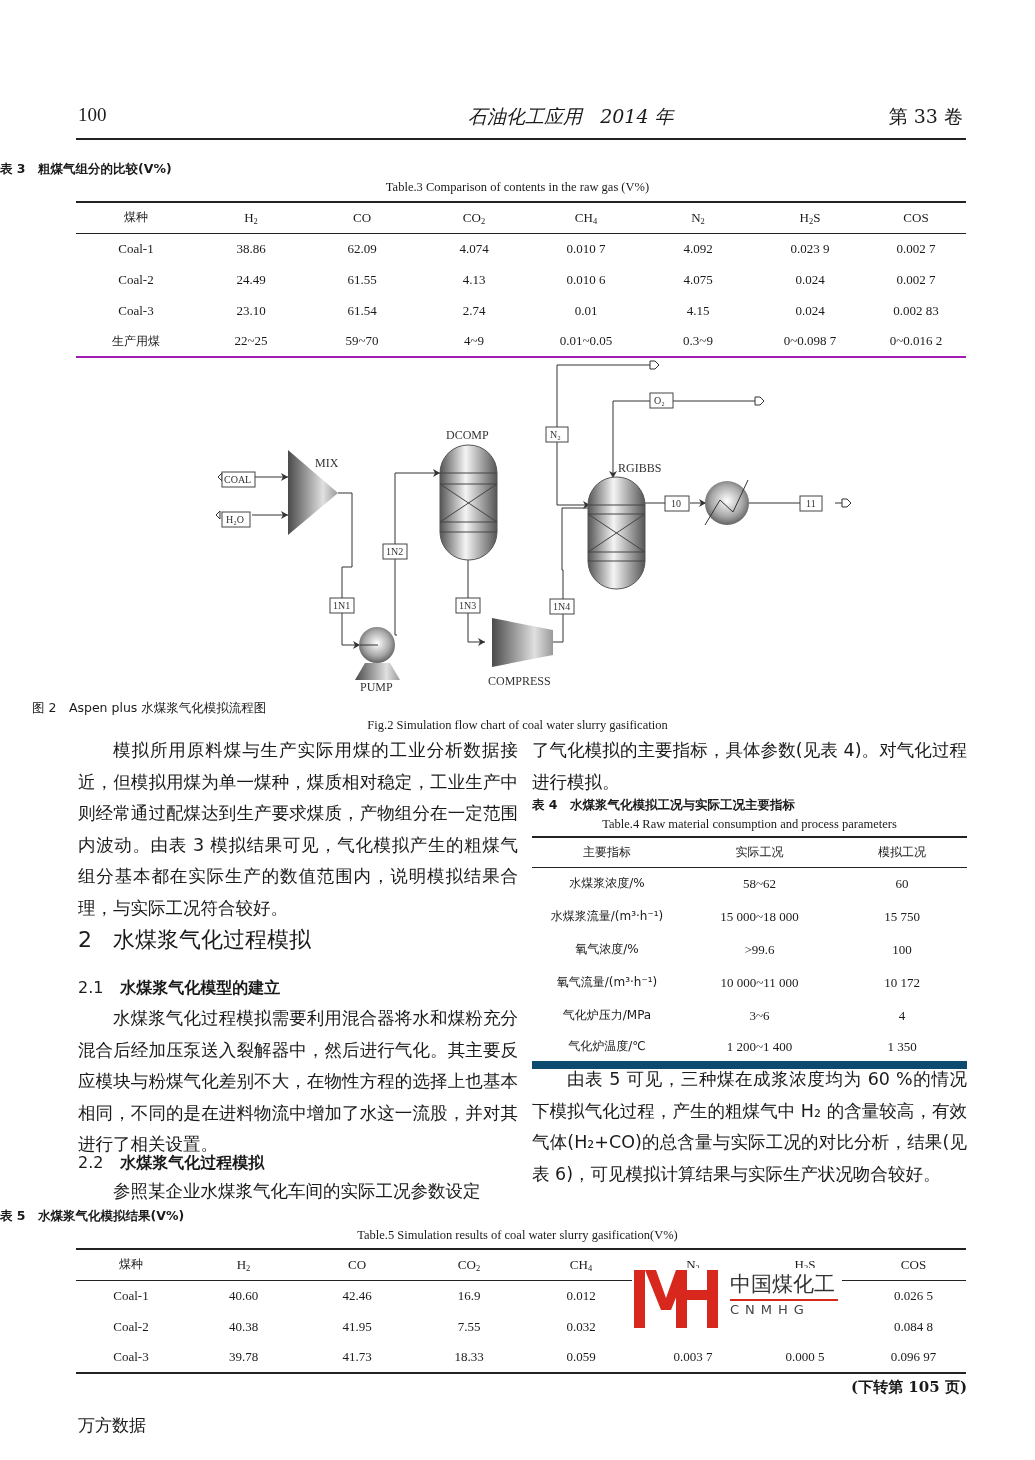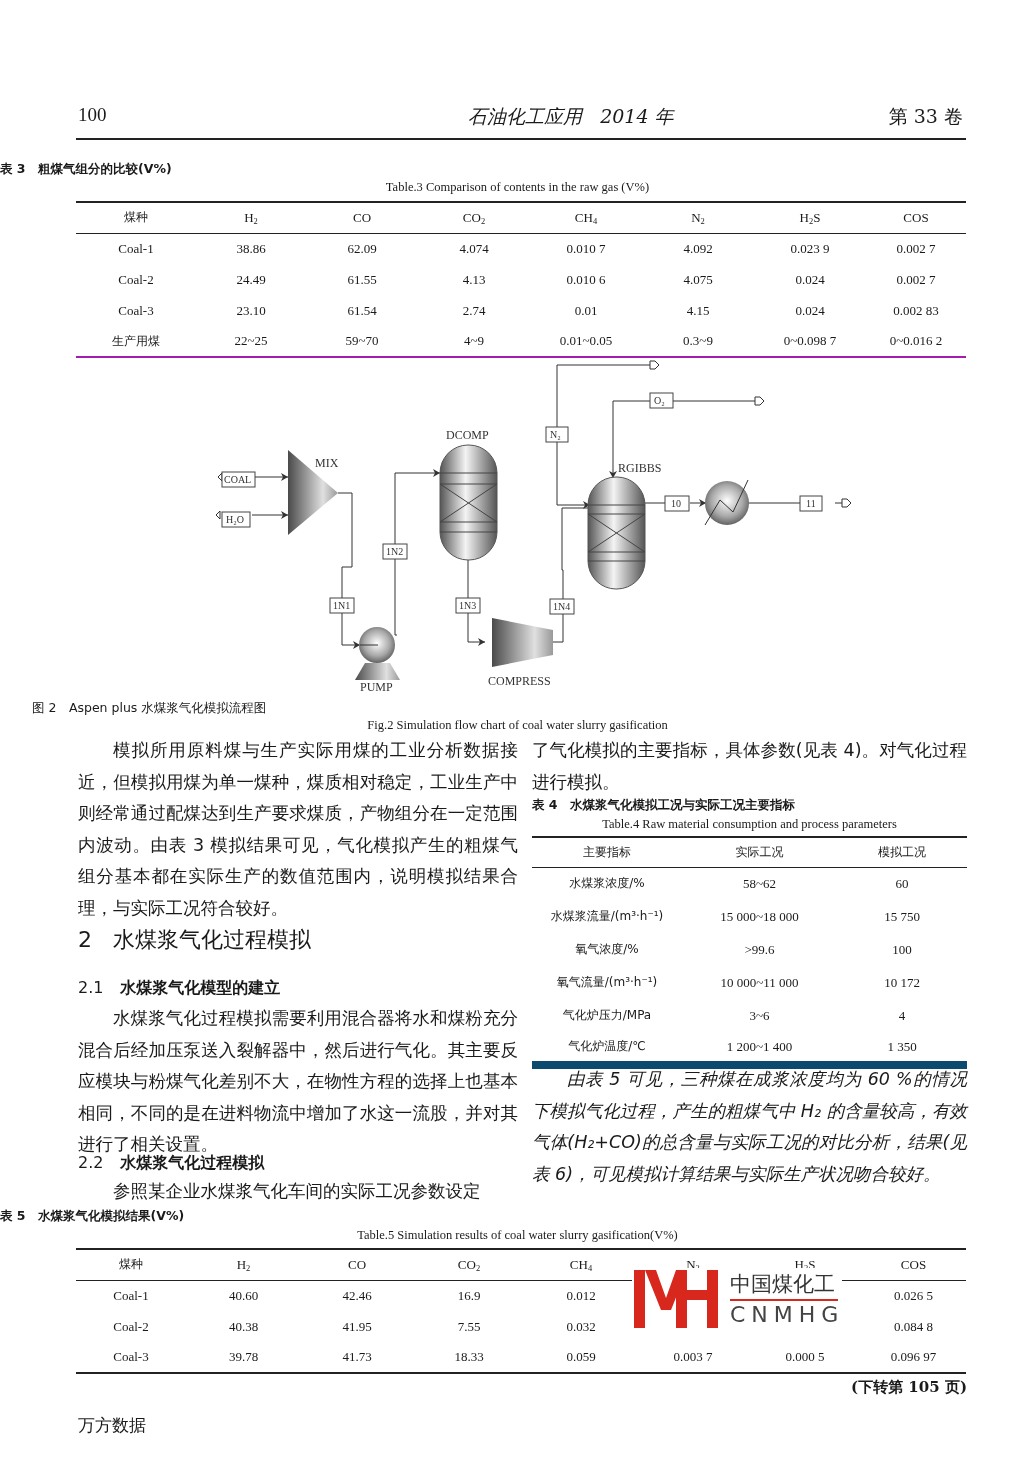--- a/index.html
+++ b/index.html
@@ -281,21 +281,21 @@
         <td>4</td>
       </tr>
     <tr style="height:33px;border-bottom:8px solid #0c4a6e;">
         <td class="cn">气化炉温度/℃</td>
         <td>1 200~1 400</td>
         <td>1 350</td>
       </tr>
   </tbody>
 </table>
 
-<div class="para indent" style="left:532px;top:1064px;width:435px;font-style:italic;">由表 5 可见，三种煤在成浆浓度均为 60 %的情况下模拟气化过程，产生的粗煤气中 H₂ 的含量较高，有效气体(H₂+CO)的总含量与实际工况的对比分析，结果(见表 6)，可见模拟计算结果与实际生产状况吻合较好。</div>
+<div class="para indent" style="left:532px;top:1064px;width:435px;">由表 5 可见，三种煤在成浆浓度均为 60 %的情况下模拟气化过程，产生的粗煤气中 H₂ 的含量较高，有效气体(H₂+CO)的总含量与实际工况的对比分析，结果(见表 6)，可见模拟计算结果与实际生产状况吻合较好。</div>
 
 <div class="abs cap-cn" style="left:0;width:1035px;top:1208px;">表 5　水煤浆气化模拟结果(V%)</div>
 <div class="abs cap-en" style="left:0;width:1035px;top:1228px;">Table.5 Simulation results of coal water slurry gasification(V%)</div>
 <div class="rule" style="left:76px;top:1248px;width:890px;height:2px;"></div>
 <table class="t" style="left:76px;top:1250px;width:890px;">
   <thead>
     <tr style="height:30px;border-bottom:1.5px solid #222;">
       <th class="cn" style="width:110px">煤种</th>
       <th style="width:115px">H<sub>2</sub></th>
       <th style="width:112px">CO</th>
@@ -345,17 +345,17 @@
     <g fill="#d8281e">
       <rect x="2" y="2" width="11" height="58"></rect>
       <polygon points="13,2 24,2 34,30 44,2 55,2 39,42 29,42"></polygon>
       <rect x="44" y="2" width="11" height="58"></rect>
       <rect x="55" y="22" width="20" height="10"></rect>
       <rect x="75" y="2" width="11" height="58"></rect>
     </g>
   </svg>
   <div style="position:absolute;left:98px;top:2px;font-family:'DejaVu Sans',sans-serif;font-size:21px;color:#333;">中国煤化工</div>
   <div style="position:absolute;left:98px;top:31px;width:108px;height:2px;background:#d8281e;"></div>
-  <div style="position:absolute;left:98px;top:34px;font-family:'DejaVu Sans',sans-serif;font-size:22px;letter-spacing:6px;color:#444;">CNMHG</div>
+  <div style="position:absolute;left:98px;top:34px;font-family:'DejaVu Sans',sans-serif;font-size:13px;letter-spacing:6px;color:#444;">CNMHG</div>
 </div>
 
 <div class="abs" style="right:68px;top:1378px;font-size:15px;font-weight:bold;font-family:'DejaVu Serif',serif;">(下转第 105 页)</div>
 <div class="abs" style="left:78px;top:1414px;font-size:17px;font-family:'DejaVu Sans',sans-serif;">万方数据</div>
 
 </body></html>

